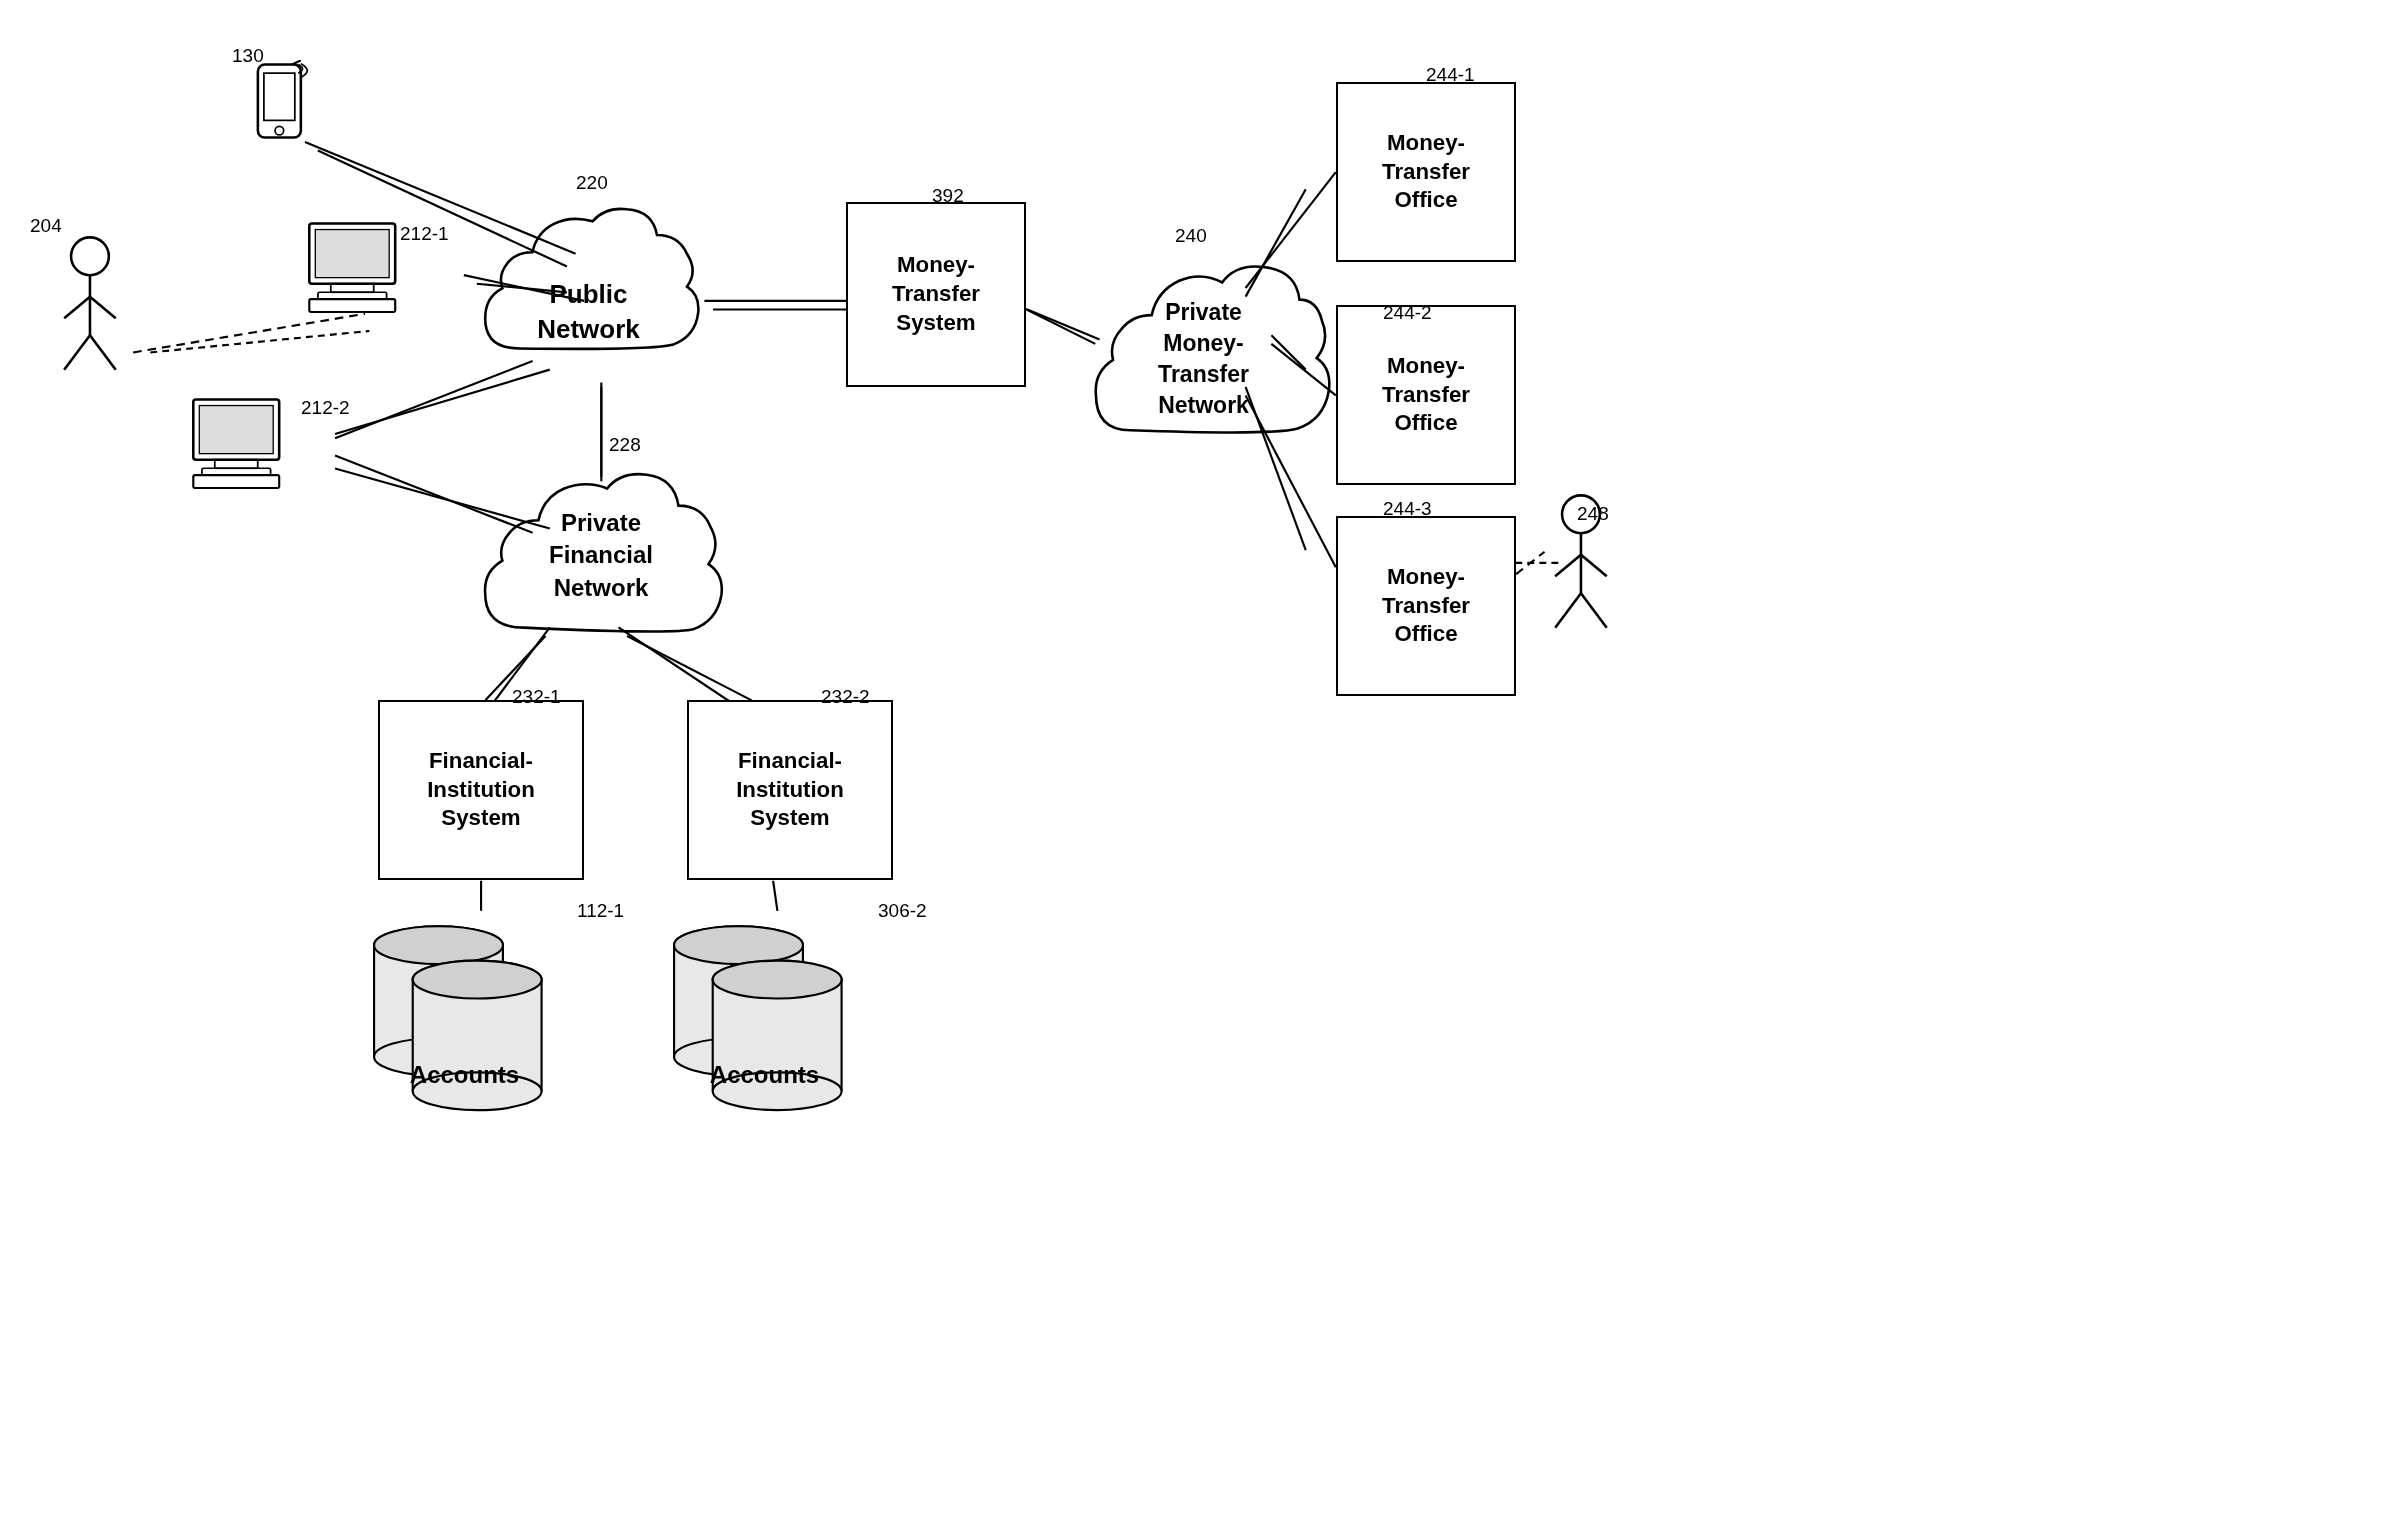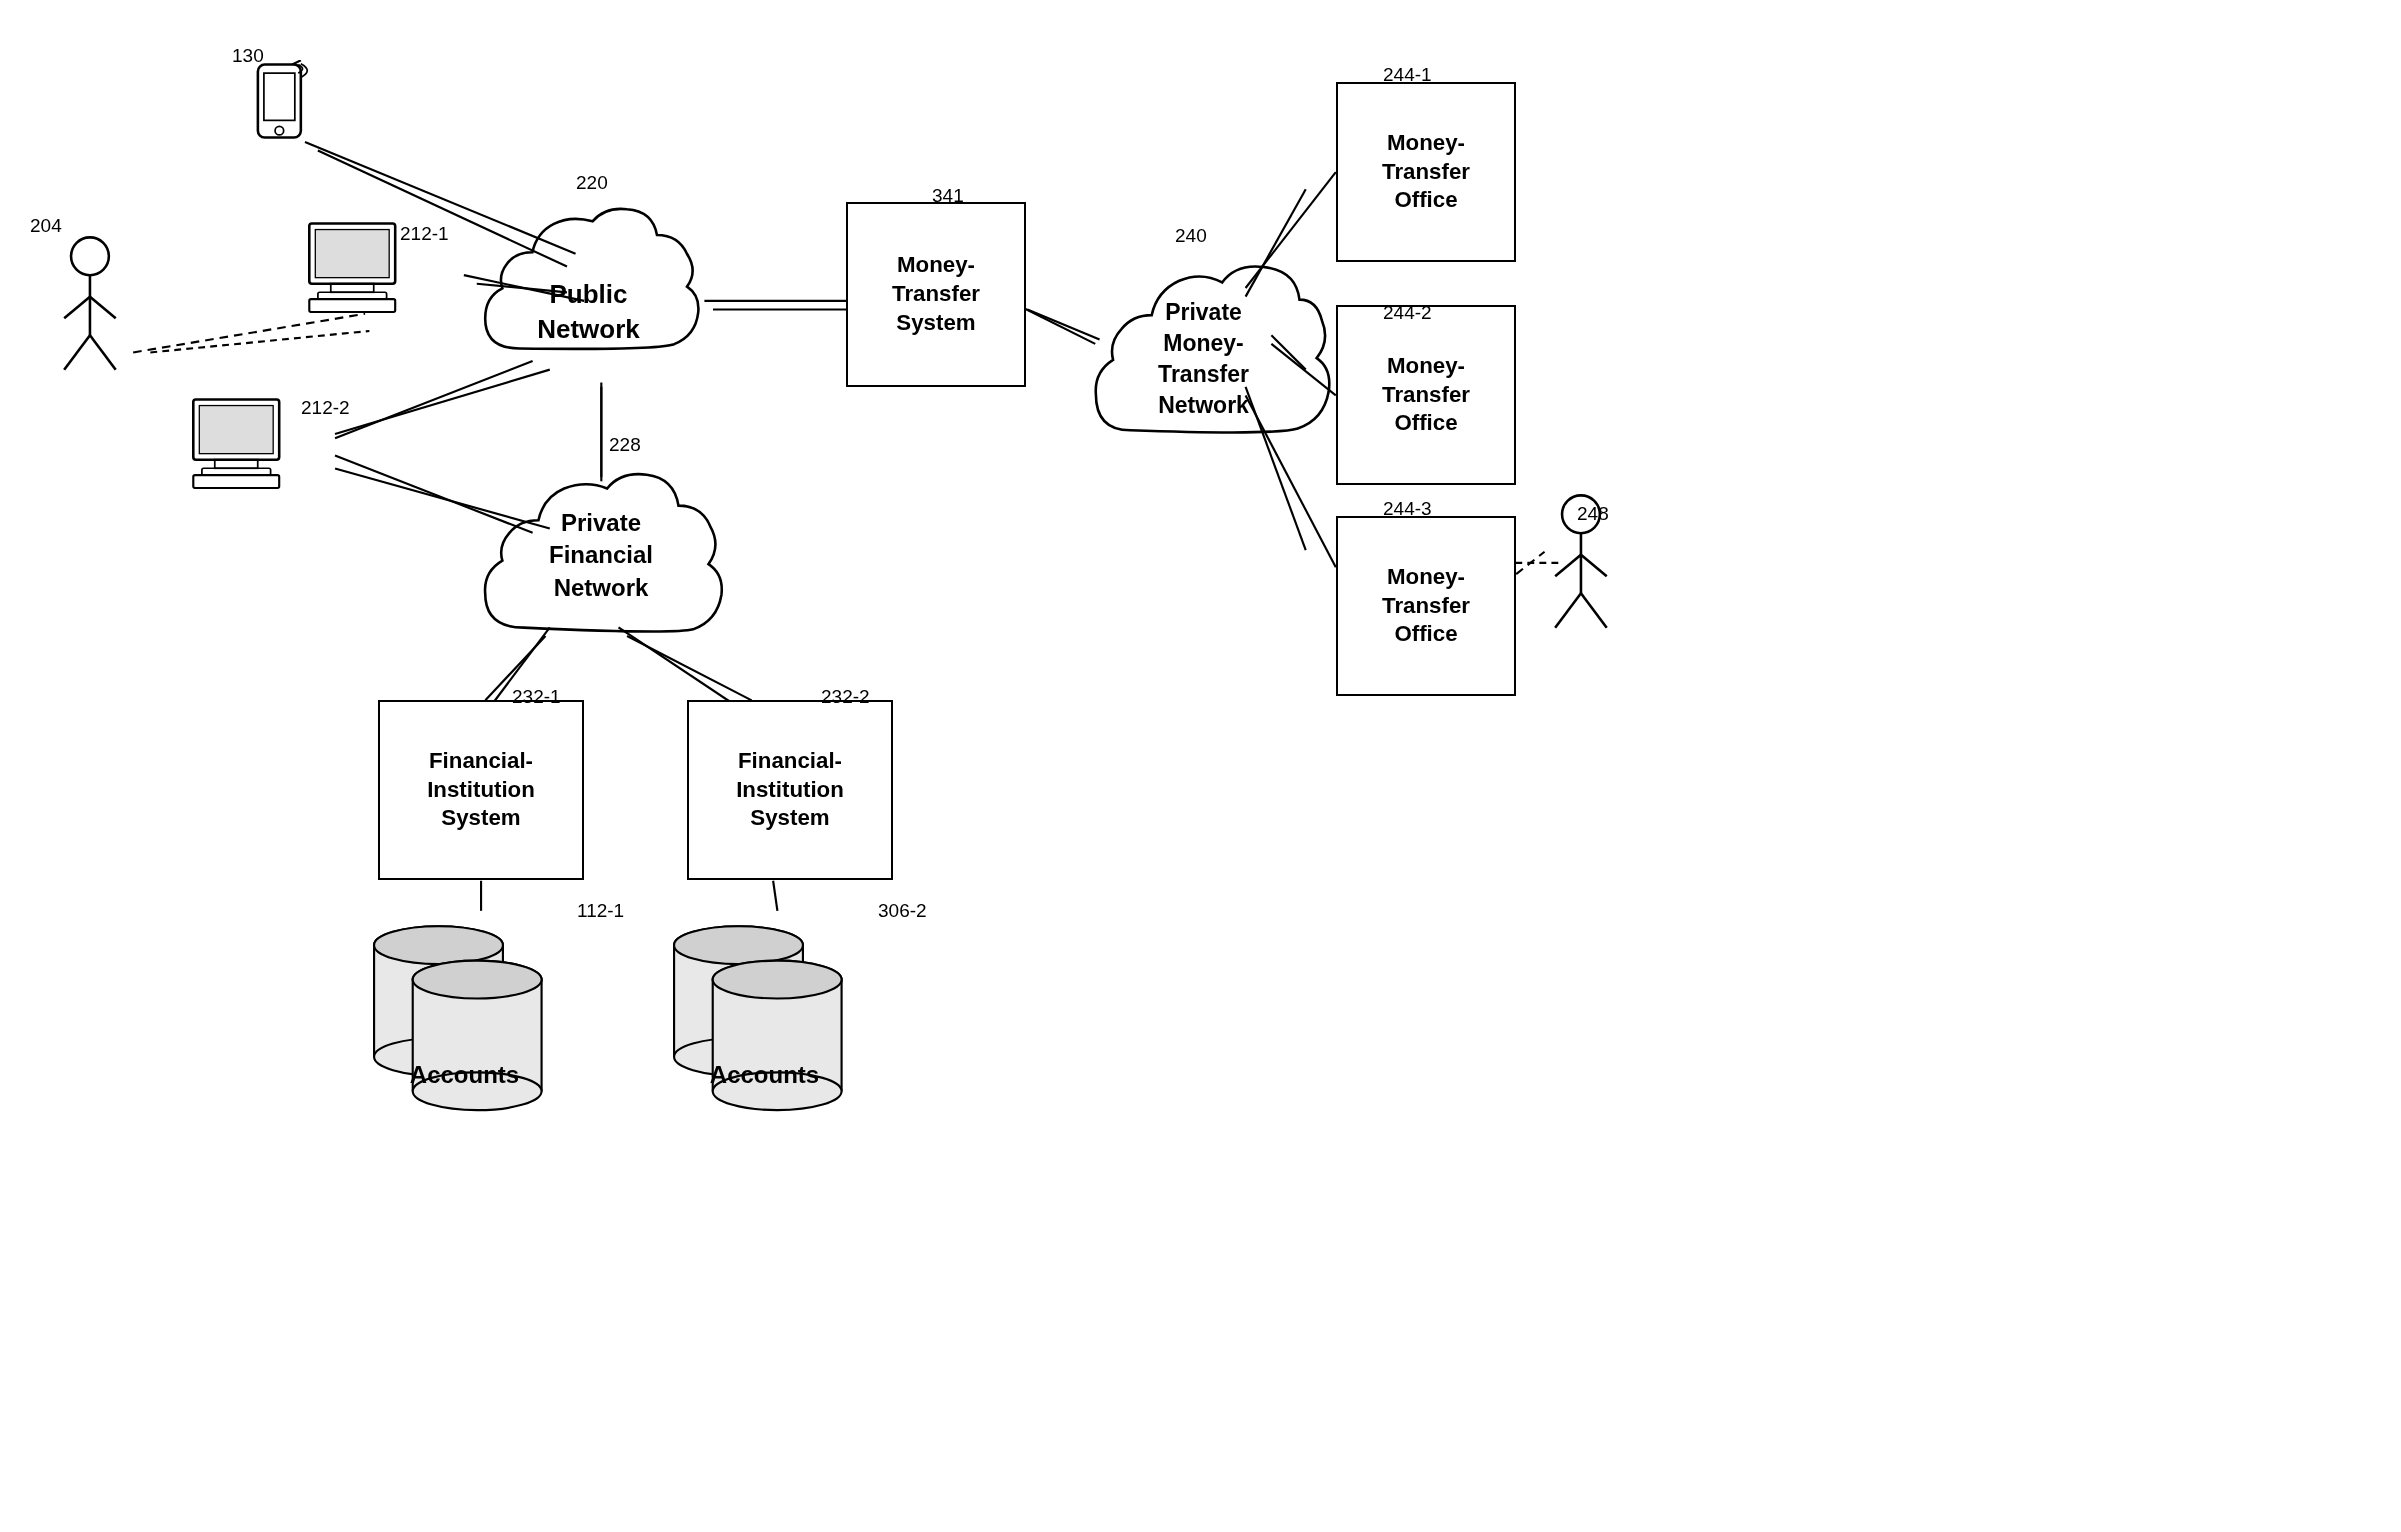--- a/index.html
+++ b/index.html
@@ -173,21 +173,21 @@
                Q 290,202 262,212 
                Q 240,218 65,210 Z" fill="none" stroke="#000" stroke-width="3"></path>
     </svg>
     <div style="position:absolute; top:60px; left:0; width:266px; text-align:center; font-size:24px; font-weight:bold; line-height:1.35;">Private<br>Financial<br>Network</div>
   </div>
   <div class="label ref-label" style="left:609px; top:434px;">228</div>
 
   <div class="box" style="left:846px; top:202px; width:180px; height:185px;">
     <span>Money-<br>Transfer<br>System</span>
   </div>
-  <div class="label ref-label" style="left:932px; top:185px;">341</div>
+  <div class="label ref-label" style="left:932px; top:185px;">392</div>
 
   <div style="position:absolute; left:1083px; top:241px; width:241px; height:223px;">
     <svg width="241" height="223" viewBox="0 0 2795 1784">
       <path d="M 55,220 
                Q 15,220 15,178 
                Q 13,152 35,138 
                Q 30,118 45,102 
                Q 58,86 80,86 
                Q 86,58 112,46 
                Q 138,35 162,48 
@@ -251,21 +251,21 @@
       <ellipse cx="155" cy="220" rx="75" ry="22" fill="#e8e8e8" stroke="#000" stroke-width="2.5"></ellipse>
       <ellipse cx="155" cy="90" rx="75" ry="22" fill="#d0d0d0" stroke="#000" stroke-width="2.5"></ellipse>
     </svg>
     <div style="position:absolute; top:159px; left:0; width:241px; text-align:center; font-size:24px; font-weight:bold;">Accounts</div>
   </div>
   <div class="label ref-label" style="left:878px; top:900px;">306-2</div>
 
   <div class="box" style="left:1336px; top:82px; width:180px; height:180px;">
     <span>Money-<br>Transfer<br>Office</span>
   </div>
-  <div class="label ref-label" style="left:1383px; top:64px;">244-1</div>
+  <div class="label ref-label" style="left:1426px; top:64px;">244-1</div>
 
   <div class="box" style="left:1336px; top:305px; width:180px; height:180px;">
     <span>Money-<br>Transfer<br>Office</span>
   </div>
   <div class="label ref-label" style="left:1383px; top:302px;">244-2</div>
 
   <div class="box" style="left:1336px; top:516px; width:180px; height:180px;">
     <span>Money-<br>Transfer<br>Office</span>
   </div>
   <div class="label ref-label" style="left:1383px; top:498px;text-align:right;">244-3</div>

